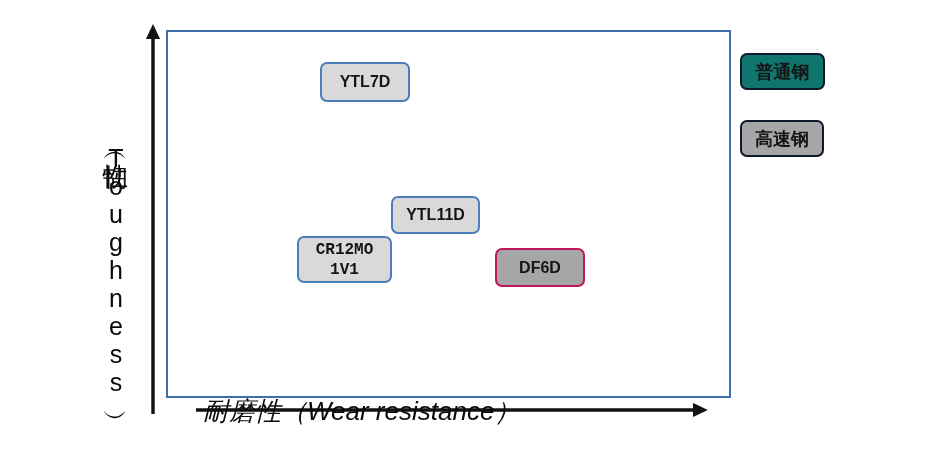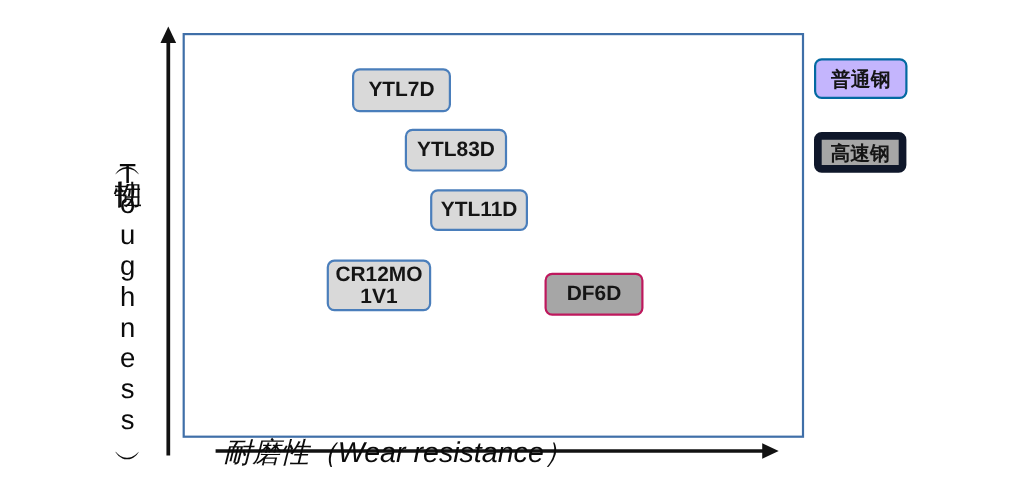--- a/index.html
+++ b/index.html
@@ -77,21 +77,21 @@
   }
 
   
   .node {
     position: absolute;
     box-sizing: border-box;
     display: flex;
     align-items: center;
     justify-content: center;
     text-align: center;
-    font-size: 19px;
+    font-size: 16px;
     font-weight: 700;
     color: #151515;
     border-radius: 7px;
     line-height: 20px;
     padding: 0 4px;
   }
   .node.ordinary {
     background: #d9d9d9;
     border: 2px solid #4a7ebb;
   }
@@ -106,26 +106,26 @@
     box-sizing: border-box;
     display: flex;
     align-items: center;
     justify-content: center;
     font-size: 18px;
     font-weight: 700;
     color: #151515;
     border-radius: 7px;
   }
   .legend-item.ordinary {
-    background: #c4b5fd;
-    border: 2px solid #0369a1;
+    background: #0f766e;
+    border: 2px solid #0f172a;
   }
   .legend-item.hss {
     background: #a6a6a6;
-    border: 7px solid #0f172a;
+    border: 2px solid #0f172a;
   }
 </style>
 </head>
 <body>
 
 <div id="canvas">
 
   <div class="plot-frame"></div>
 
   <svg class="axis-svg" viewBox="0 0 930 451">
@@ -139,25 +139,24 @@
 
     <line x1="196" y1="410" x2="697" y2="410" stroke="#121212" stroke-width="3.4" marker-end="url(#arrowhead)"></line>
   </svg>
 
   <div class="y-axis-title">韧性（Toughness）</div>
 
   <div class="x-axis-title">耐磨性（Wear resistance）</div>
 
   <div class="node ordinary" style="left:320px; top:62px; width:90px; height:40px;">YTL7D</div>
 
-  <div class="node ordinary" style="left:368px; top:117px; width:93px; height:39px;">YTL83D</div>
 
-  <div class="node ordinary" style="left:391px; top:172px; width:89px; height:38px;">YTL11D</div>
+  <div class="node ordinary" style="left:391px; top:196px; width:89px; height:38px;">YTL11D</div>
 
-  <div class="node ordinary" style="left:297px; top:236px; width:95px; height:47px; flex-direction:column; justify-content:center;">
+  <div class="node ordinary" style="left:297px; top:236px; width:95px; height:47px; flex-direction:column; justify-content:center;font-family:Liberation Mono, monospace;">
     <span>CR12MO</span>
     <span>1V1</span>
   </div>
 
 
   <div class="node hss" style="left:495px; top:248px; width:90px; height:39px;">DF6D</div>
 
 
   <div class="legend-item ordinary" style="left:740px; top:53px; width:85px; height:37px;">普通钢</div>
 

